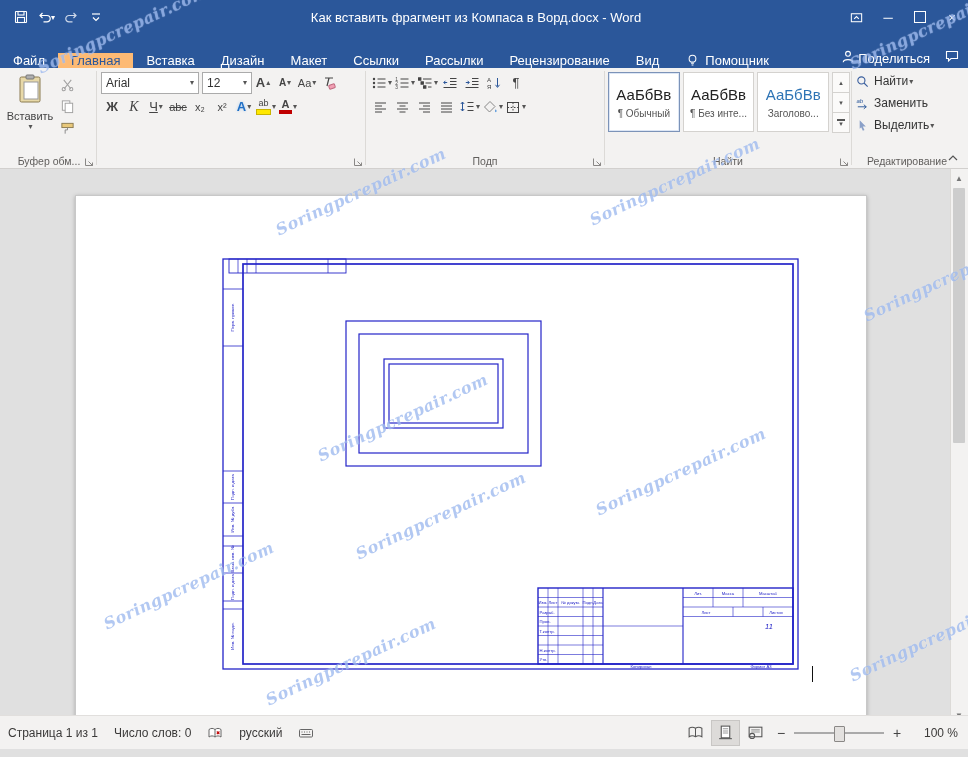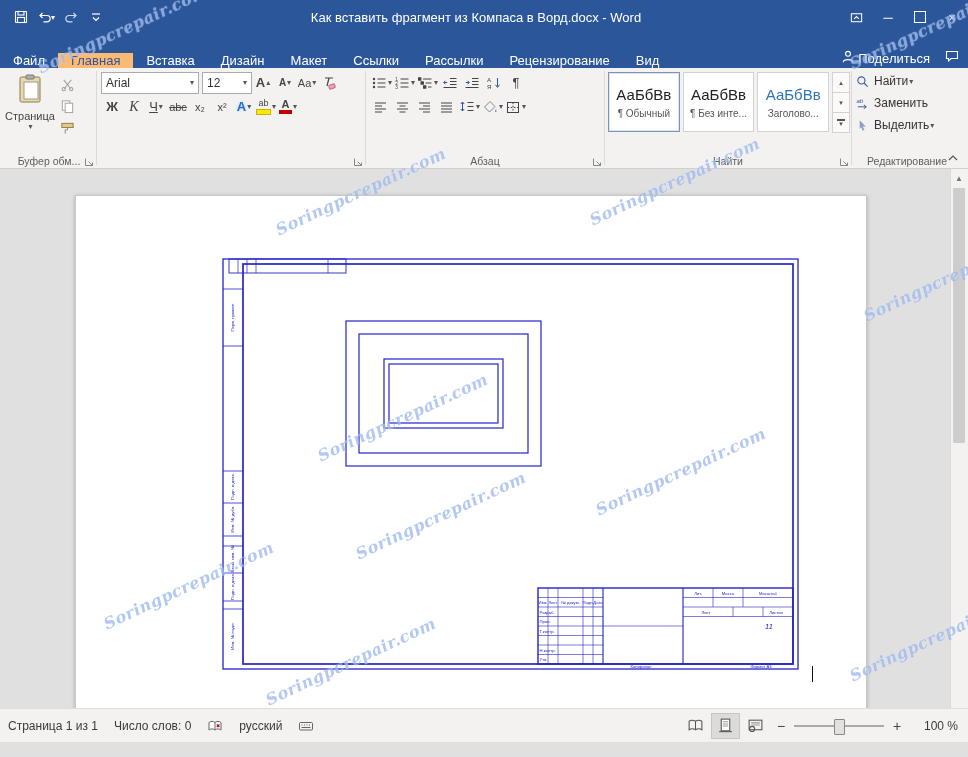--- a/index.html
+++ b/index.html
@@ -86,21 +86,21 @@
   .drawing{position:absolute;left:0;top:0;width:790px;height:525px}
   .textcursor{position:absolute;left:736px;top:470px;width:1.4px;height:16px;background:#111}
 
   .vscroll{position:absolute;right:0;top:0;bottom:0;width:17px;background:#f3f2f1;border-left:1px solid #dcdad7}
   .sarrow{position:absolute;left:0;width:16px;height:16px;display:flex;align-items:center;justify-content:center;font-size:8px;color:#777}
   .sarrow.up{top:1px}
   .sarrow.down{bottom:1px}
   .sthumb{position:absolute;left:2px;top:19px;width:12px;height:255px;background:#cdcdcd;border-radius:1px}
 
   
-  .statusbar{position:absolute;left:0;right:0;bottom:15px;height:33px;background:#f3f2f1;border-top:1px solid #e1dfdd;display:flex;align-items:center;font-size:12px;color:#3b3a39;z-index:10}
+  .statusbar{position:absolute;left:0;right:0;bottom:8px;height:33px;background:#f3f2f1;border-top:1px solid #e1dfdd;display:flex;align-items:center;font-size:12px;color:#3b3a39;z-index:10}
   .sitem{padding:0 8px;display:flex;align-items:center;white-space:nowrap}
   .sitem svg{width:16px;height:16px}
   .sright{margin-left:auto;display:flex;align-items:center;padding-right:10px}
   .vbtn{width:27px;height:24px;display:flex;align-items:center;justify-content:center;margin:0 1px}
   .vbtn svg{width:17px;height:17px}
   .vbtn.active{background:#dddbd9;border:1px solid #c8c6c4}
   .zbtn{width:22px;height:22px;display:flex;align-items:center;justify-content:center;font-size:14px;color:#444}
   .zslider{width:90px;height:20px;position:relative;margin:0 2px}
   .ztrack{position:absolute;left:0;right:0;top:9px;height:2px;background:#aaa}
   .ztick{position:absolute;left:44px;top:5px;width:1.5px;height:10px;background:#888}
@@ -163,20 +163,29 @@
 <div class="tabrow">
   <div class="tab">Файл</div>
   <div class="tab active">Главная</div>
   <div class="tab">Вставка</div>
   <div class="tab">Дизайн</div>
   <div class="tab">Макет</div>
   <div class="tab">Ссылки</div>
   <div class="tab">Рассылки</div>
   <div class="tab">Рецензирование</div>
   <div class="tab">Вид</div>
+  <div class="tab">
+    <span class="tabicon">
+      <svg viewBox="0 0 16 16" fill="none" stroke="#fff" stroke-width="1.1">
+        <circle cx="8" cy="6" r="3.6"></circle>
+          <path d="M6.5 10.8 h3 M7 12.8 h2"></path>
+      </svg>
+    </span>
+    <span>Помощник</span>
+  </div>
   <div class="tabrow-right">
     <div class="share">
       <span>
         <svg viewBox="0 0 16 16" fill="none" stroke="#fff" stroke-width="1.1">
           <circle cx="8" cy="4.8" r="2.4"></circle>
             <path d="M3.2 13.2 c0.3-3.4 9.3-3.4 9.6 0"></path>
         </svg>
       </span>
       <span>Поделиться</span>
     </div>
@@ -193,21 +202,21 @@
   <div class="rgroup" style="width:88px">
     <div class="clip-wrap">
       <div class="paste-big">
         <span>
           <svg viewBox="0 0 26 30">
             <rect x="3" y="3" width="20" height="25" rx="1.5" fill="#e8d9a8" stroke="#8a7a50"></rect>
             <rect x="9" y="1" width="8" height="4" rx="1" fill="#b0b0b0" stroke="#777"></rect>
             <rect x="7" y="8" width="14" height="17" fill="#fff" stroke="#999"></rect>
           </svg>
         </span>
-        <span class="plabel">Страница</span>
+        <span class="plabel">Вставить</span>
         <span class="caret">▾</span>
       </div>
       <div class="clip-col">
         <span class="sbtn">
           <svg viewBox="0 0 16 16" fill="none" stroke="#a0a0a0" stroke-width="1.1">
             <path d="M4 3 l7.5 9.5 M12 3 L4.5 12.5"></path>
               <circle cx="4" cy="13" r="1.7"></circle>
               <circle cx="12" cy="13" r="1.7"></circle>
           </svg>
         </span>
@@ -390,21 +399,21 @@
         <span class="caret">▾</span>
       </span>
       <span class="rbtn">
         <svg viewBox="0 0 16 16">
             <rect x="2.5" y="3.5" width="11" height="10" fill="none" stroke="#444"></rect>
             <path d="M2.5 8.5 h11 M8 3.5 v10" stroke="#444" stroke-dasharray="1.6 1.6"></path>
           </svg>
         <span class="caret">▾</span>
       </span>
     </div>
-    <div class="glabel">Абзац</div>
+    <div class="glabel">Подп</div>
     <span class="launcher">
       <svg viewBox="0 0 12 12" fill="none" stroke="#8a8886" stroke-width="1">
         <path d="M2.5 2.5 v7 h7"></path>
           <path d="M5.5 5.5 l4 4 M9.5 6.5 v3 h-3"></path>
       </svg>
     </span>
   </div>
   <div class="vsep"></div>
 
   <div class="rgroup" style="width:240px">

